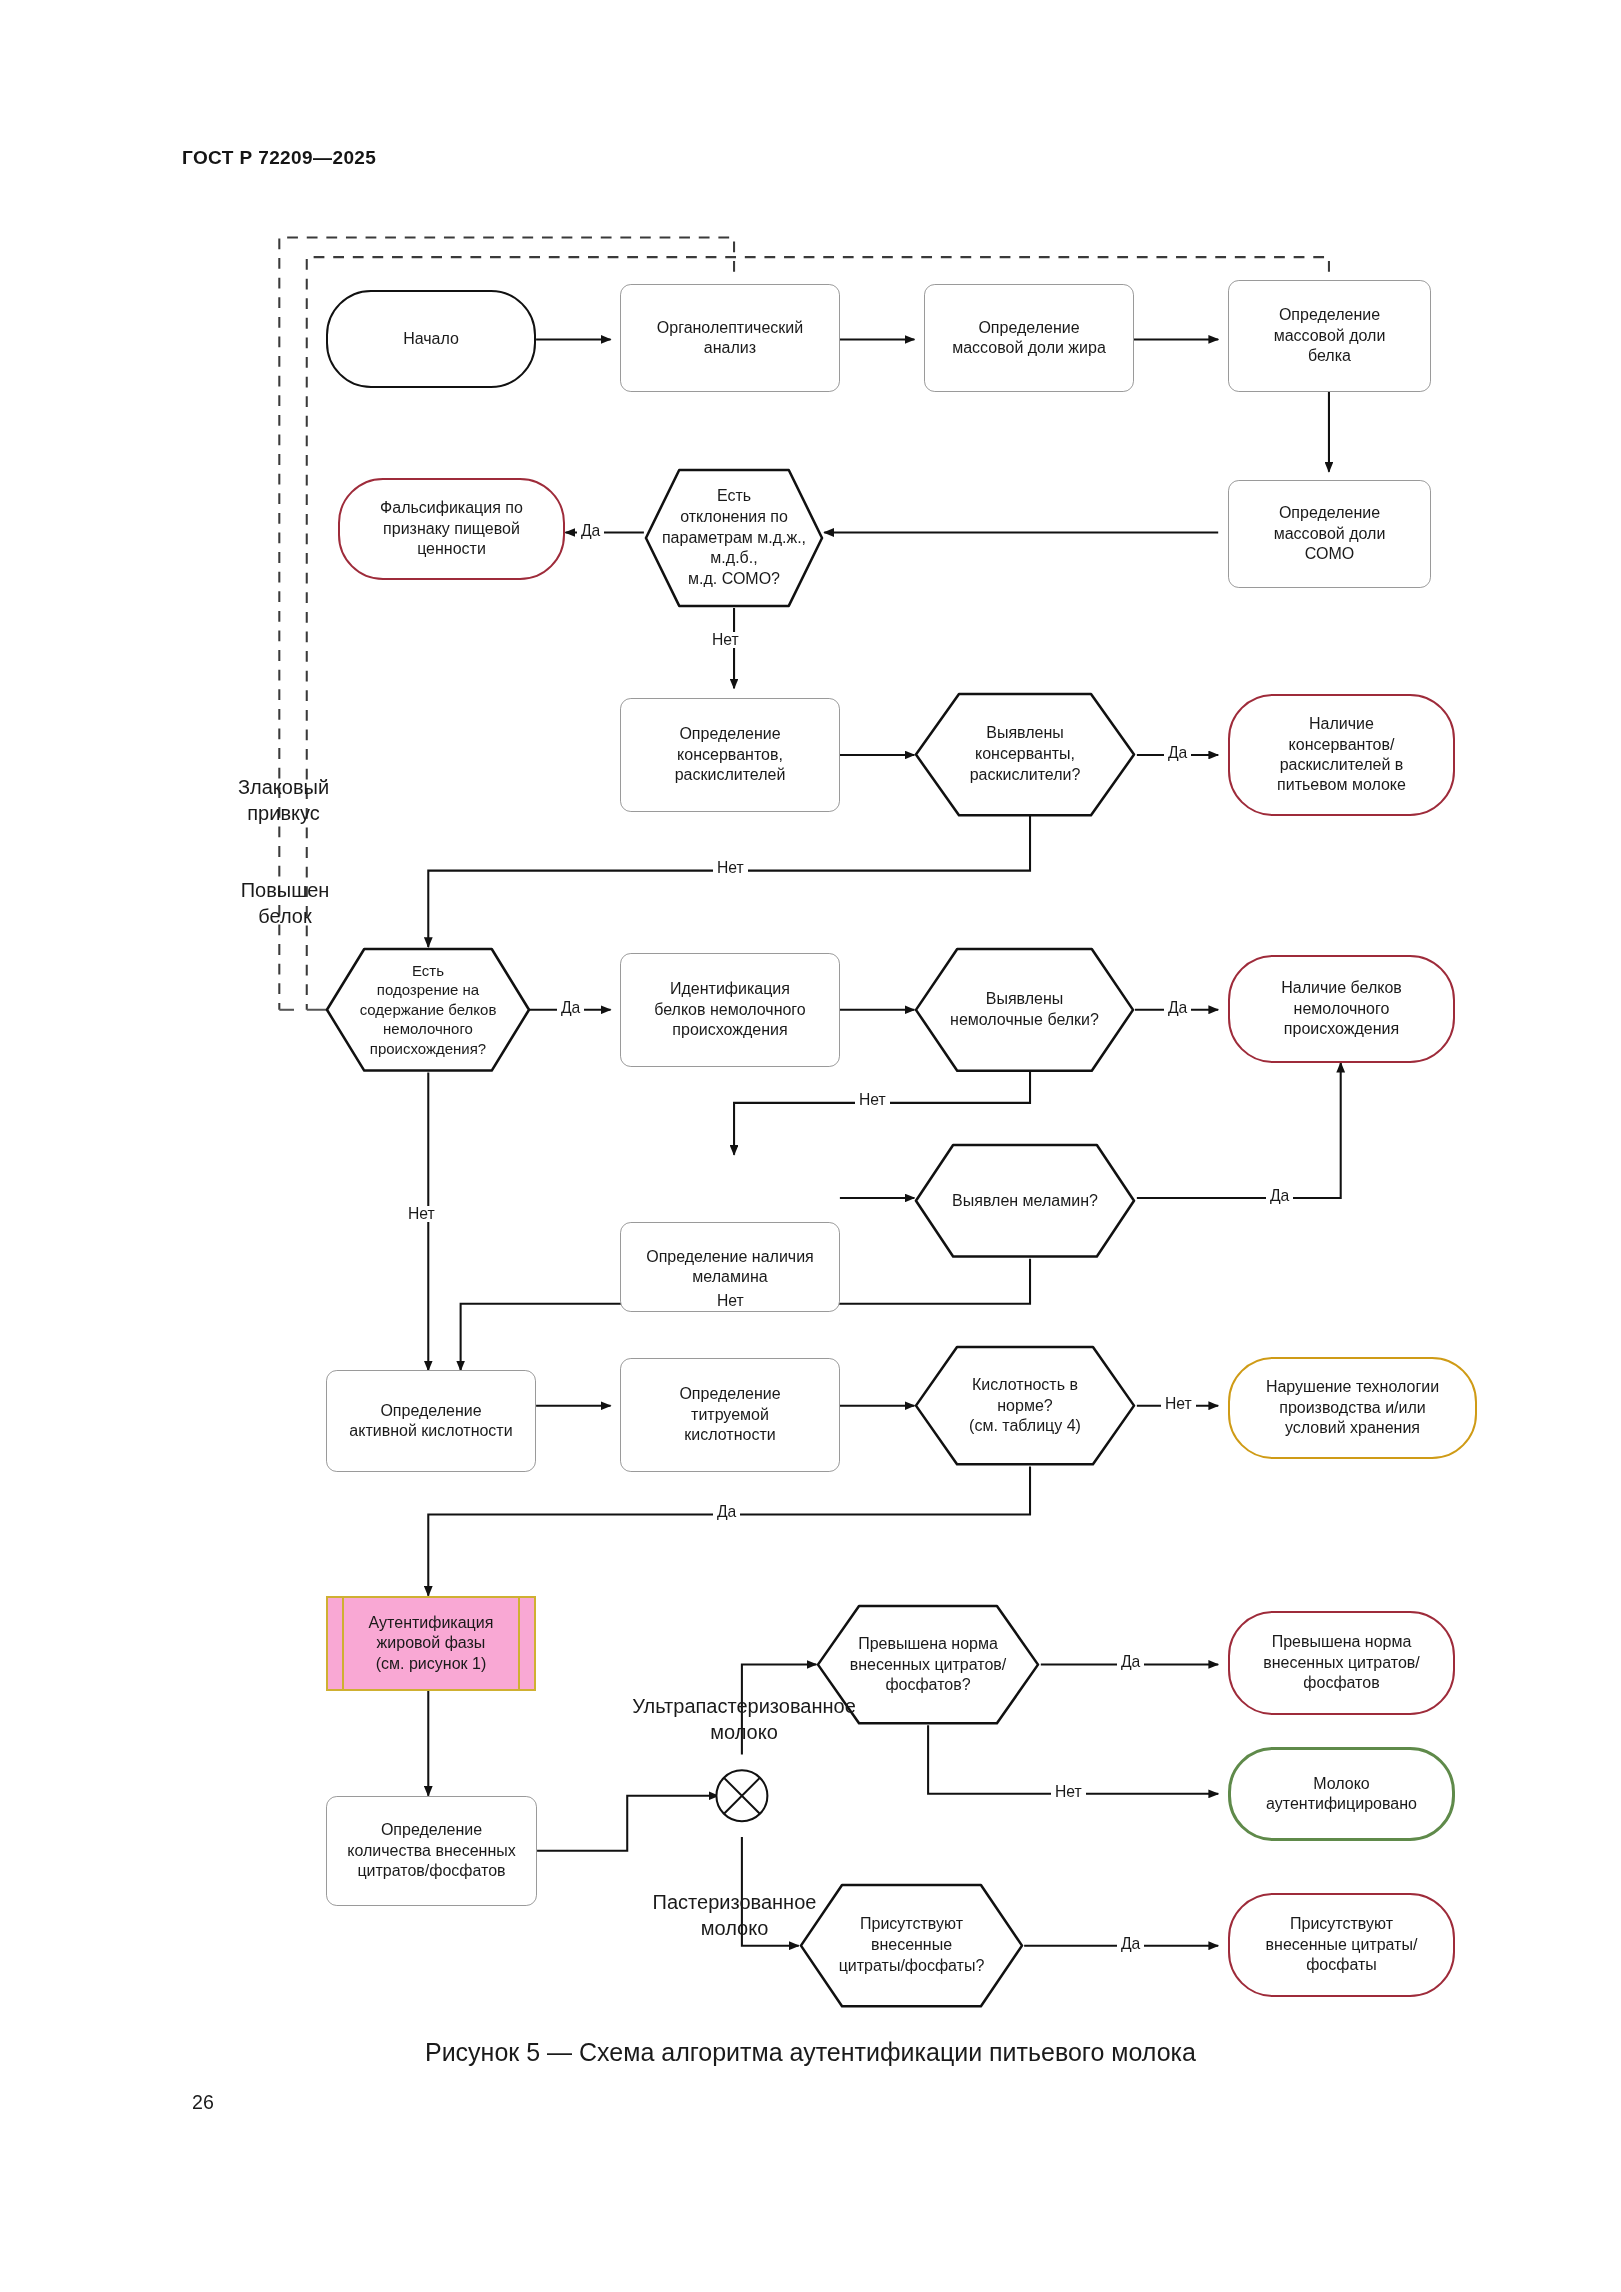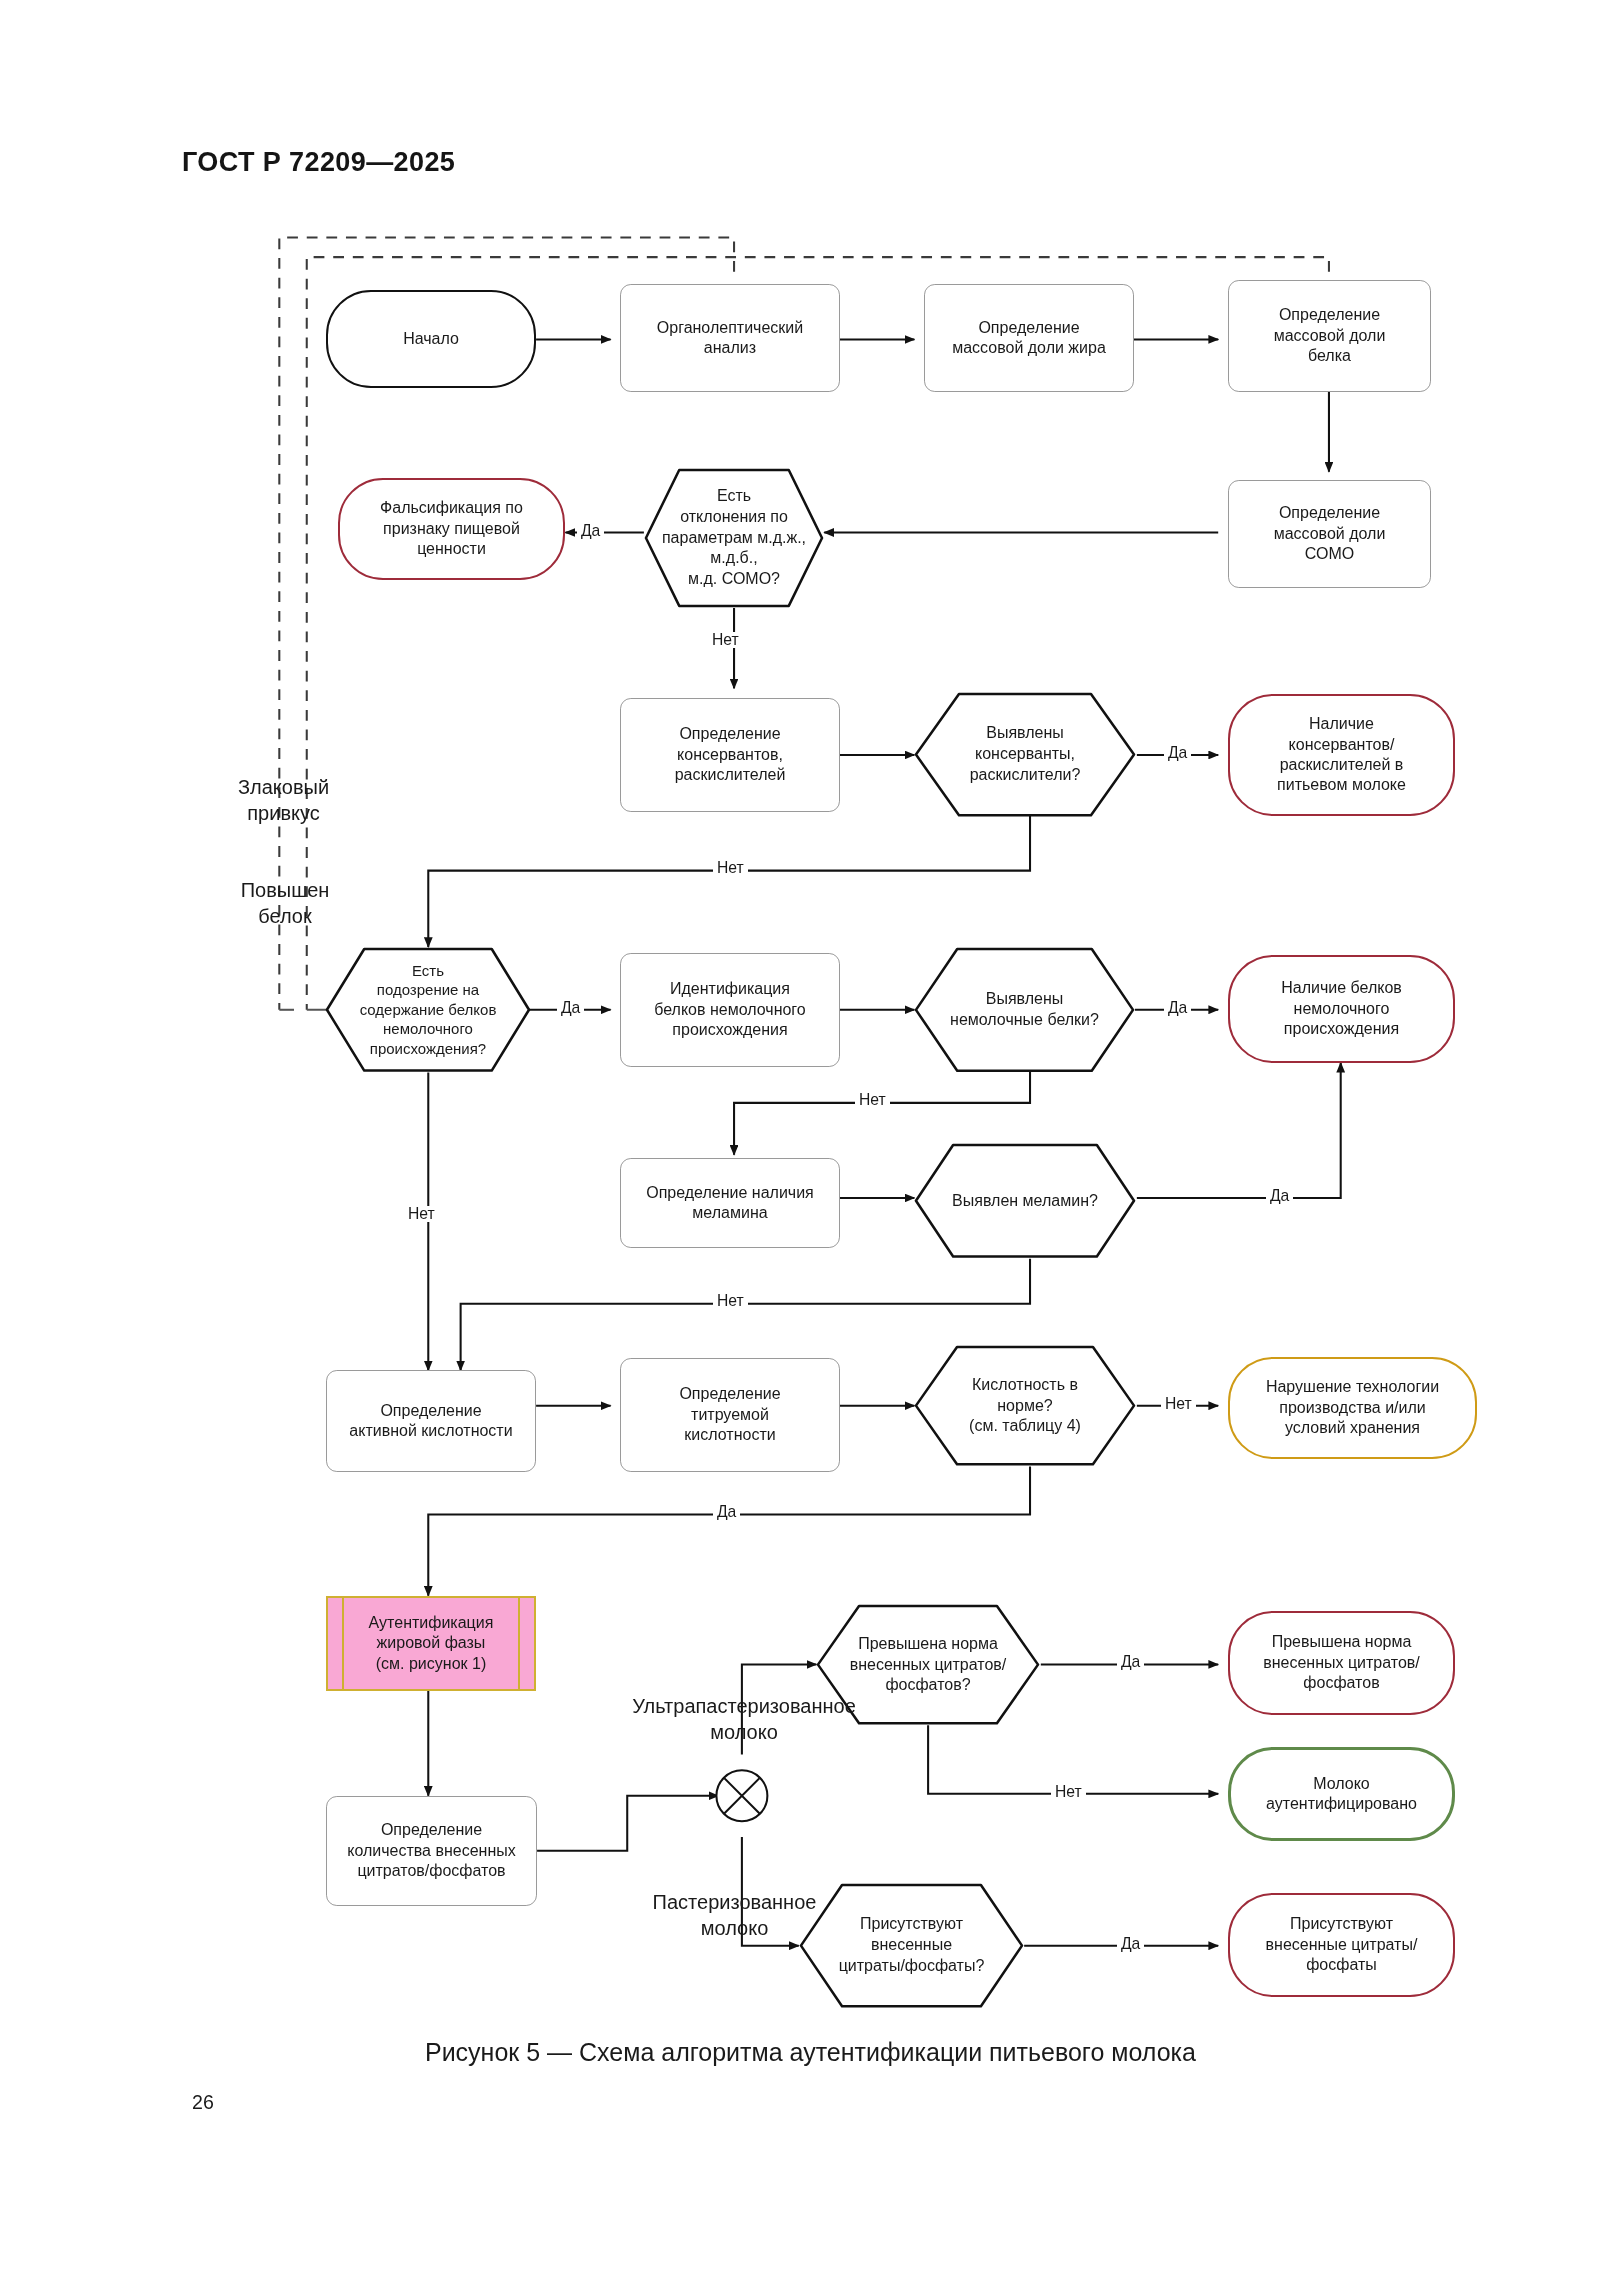--- a/index.html
+++ b/index.html
@@ -4,21 +4,21 @@
 <style>
   html,body{margin:0;padding:0;background:#ffffff;}
   body{
     width:1621px;height:2293px;position:relative;overflow:hidden;
     font-family:"Liberation Sans","DejaVu Sans",sans-serif;
     color:#1a1a1a;
   }
   .page{position:absolute;inset:0;}
   .hdr{
     position:absolute;left:182px;top:147px;
-    font-size:27px;font-weight:bold;letter-spacing:0.4px;color:#151515;
+    font-size:19px;font-weight:bold;letter-spacing:0.4px;color:#151515;
   }
   .canvas{position:absolute;left:0;top:0;width:1621px;height:2293px;}
   svg.wires{position:absolute;left:0;top:0;width:1621px;height:2293px;overflow:visible;}
 
   
   .node{
     position:absolute;box-sizing:border-box;
     display:flex;align-items:center;justify-content:center;text-align:center;
     font-size:16px;line-height:1.28;background:#fff;padding:3.9px 7.8px;
   }
@@ -237,21 +237,21 @@
       <div class="lbl">Выявлены
 немолочные белки?</div>
     </div>
 
     <div class="node term red" style="left:1228px;top:955px;width:227px;height:108px;">
       <span class="tx">Наличие белков
 немолочного
 происхождения</span>
     </div>
 
-    <div class="node proc" style="left:620px;top:1158px;width:220px;height:90px;">
+    <div class="node proc" style="left:620px;top:1222px;width:220px;height:90px;">
       <span class="tx">Определение наличия
 меламина</span>
     </div>
 
     <div class="hexwrap" style="left:914px;top:1143px;width:222px;height:116px;">
       <svg viewBox="0 0 227 118" xmlns="http://www.w3.org/2000/svg">
         <polygon points="40,2 187,2 225,59 187,116 40,116 2,59" fill="#fff" stroke="#111" stroke-width="2.6" stroke-linejoin="round"></polygon>
       </svg>
       <div class="lbl">Выявлен меламин?</div>
     </div>

